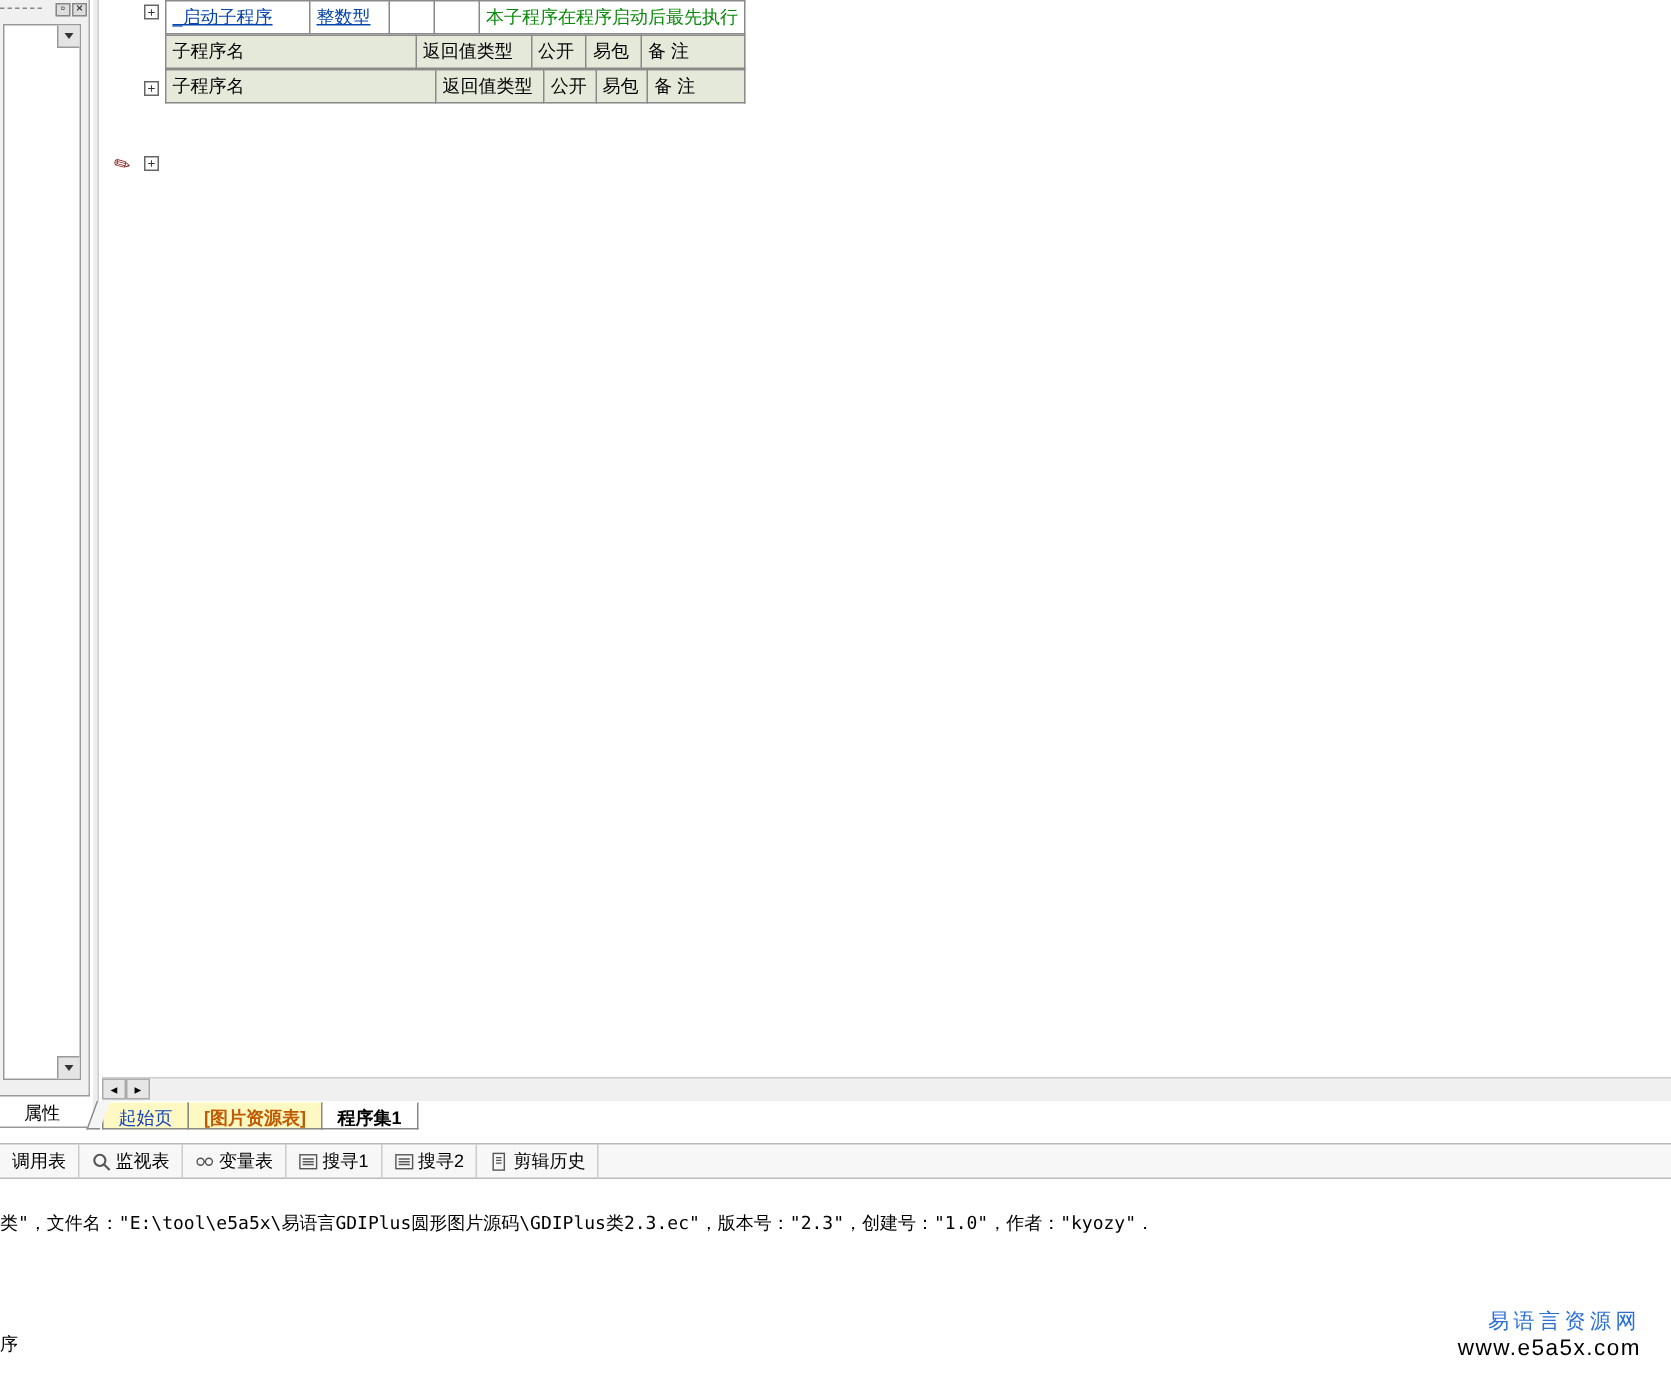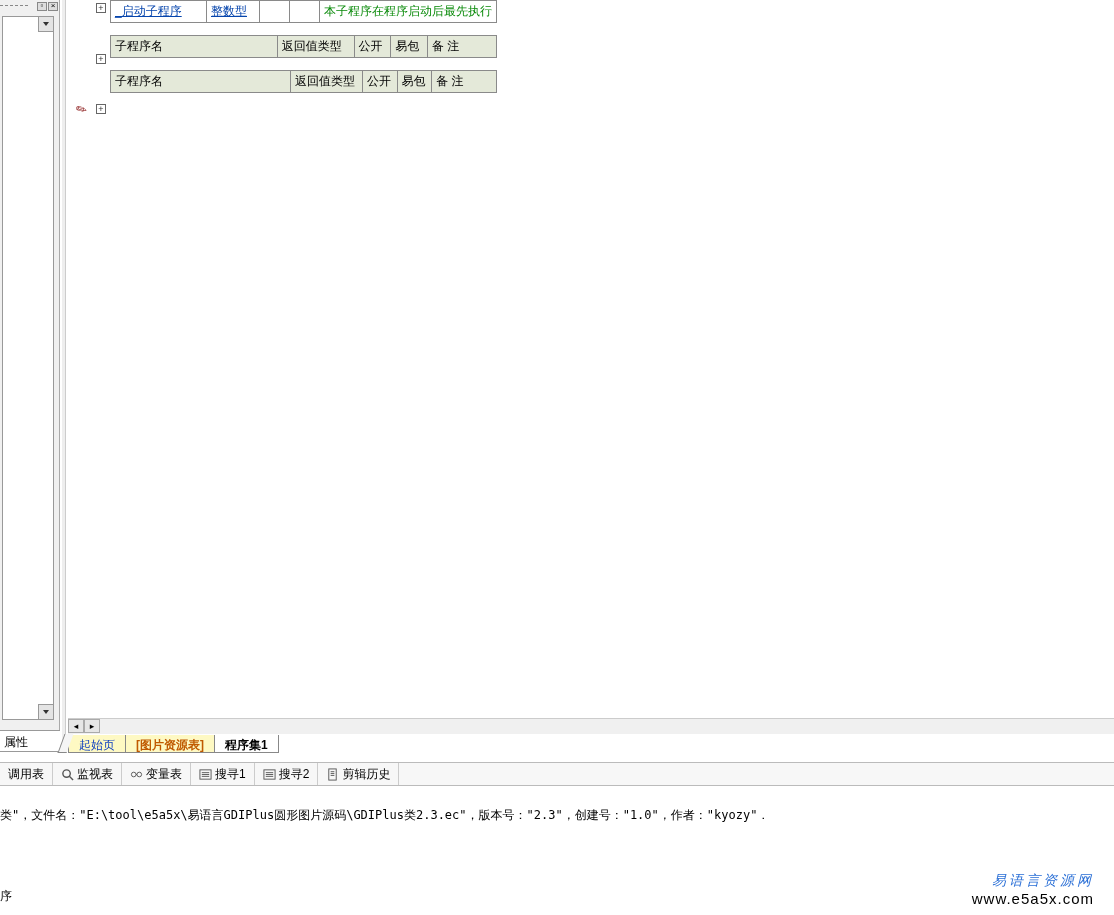--- a/index.html
+++ b/index.html
@@ -82,21 +82,21 @@
 }
 .properties-tab {
   position: absolute;
   left: 0;
   top: 730px;
   height: 22px;
   width: 60px;
   background: #fff;
   border-top: 1px solid #999;
   border-bottom: 1px solid #999;
-  padding: 3px 4px;
+  padding: 3px 16px;
 }
 .vsep {
   position: absolute;
   left: 62px; top: 0;
   width: 4px;
   height: 752px;
   background: #eee;
   border-right: 1px solid #ccc;
 }
 .main-area {
@@ -128,21 +128,20 @@
   position: absolute;
   left: 8px;
   top: 102px;
   font-size: 13px;
   color: #8b1a1a;
   transform: rotate(-30deg);
 }
 .tables-col {
   display: flex;
   flex-direction: column;
-  gap: 12px;
 }
 .subtable {
   border-collapse: collapse;
 }
 .subtable td, .subtable th {
   border: 1px solid #8a8a8a;
   padding: 2px 4px;
   height: 18px;
   font-weight: normal;
   text-align: left;
@@ -237,21 +236,21 @@
   background: #fff;
   padding: 20px 0 0 0;
   font-family: "SimSun", monospace;
 }
 .watermark {
   position: absolute;
   right: 20px; bottom: 8px;
   text-align: right;
   font-family: "Microsoft YaHei", sans-serif;
 }
-.watermark .cn { color: #2a6fd6; font-size: 14px; letter-spacing: 3px; font-style: italic; }
+.watermark .cn { color: #2a6fd6; font-size: 14px; letter-spacing: 3px; }
 .watermark .en { color: #000; font-size: 15px; letter-spacing: 1px; }
 </style>
 </head>
 <body>
 
 <div class="left-panel">
   <div class="left-dashline"></div>
   <div class="left-panel-title-bar">
     <div class="title-btn">▫</div>
     <div class="title-btn">×</div>

